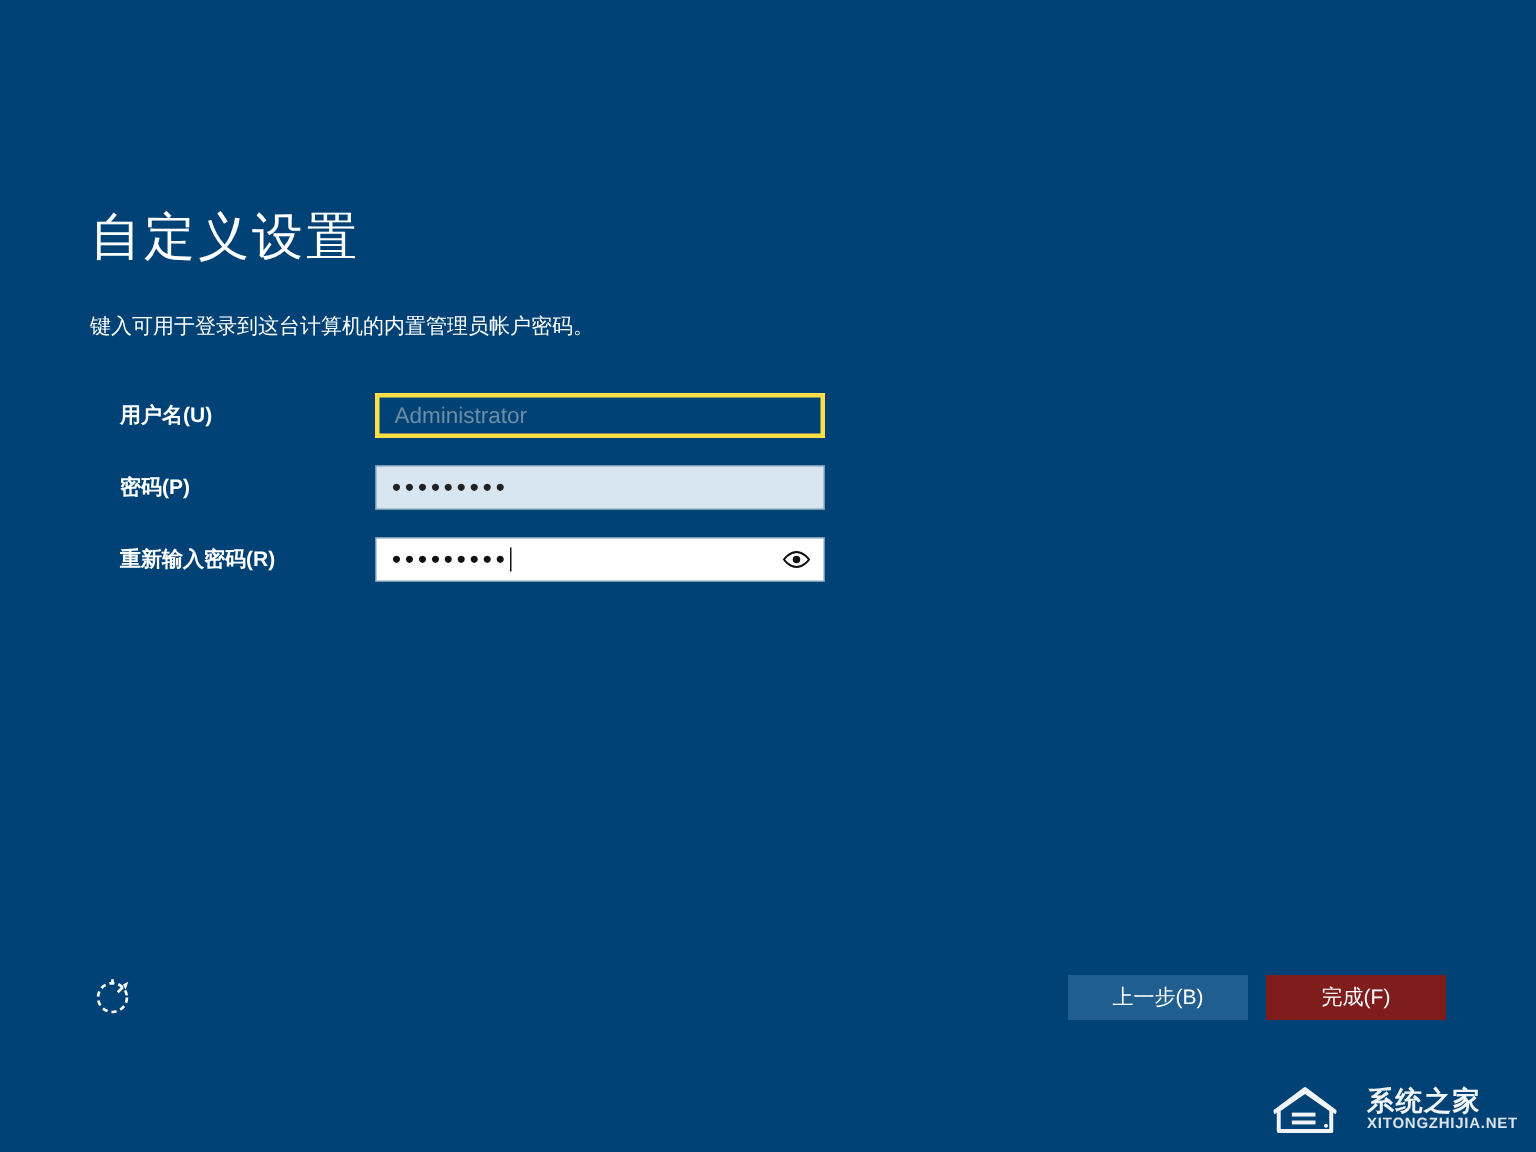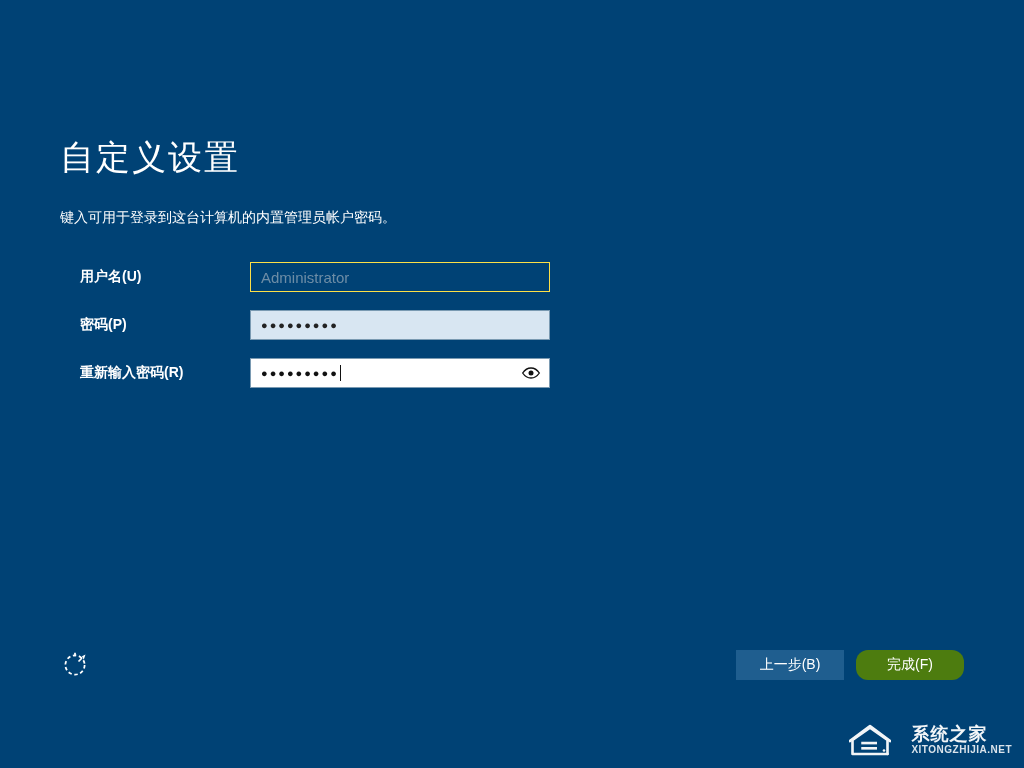--- a/index.html
+++ b/index.html
@@ -35,21 +35,21 @@
     margin-left: 20px;
   }
   .form-label {
     width: 170px;
     font-size: 14px;
     font-weight: 600;
   }
   .field {
     width: 300px;
     height: 30px;
-    border: 1px solid #fde047;
+    border: 3px solid #fde047;
     background: transparent;
     color: #8aa5bb;
     font-size: 15px;
     padding: 0 10px;
     display: flex;
     align-items: center;
     position: relative;
   }
   .field.readonly {
     background: transparent;
@@ -104,33 +104,33 @@
     display: flex;
     align-items: center;
     justify-content: center;
     cursor: pointer;
   }
   .buttons {
     display: flex;
     gap: 12px;
   }
   .btn {
-    width: 108px;
+    width: 120px;
     height: 30px;
     display: flex;
     align-items: center;
     justify-content: center;
     font-size: 14px;
     color: #fff;
     cursor: pointer;
     border: none;
     font-family: inherit;
   }
   .btn-secondary { background: #1f5e8f; }
-  .btn-primary { background: #4d7c0f; border-radius: 12px; }
+  .btn-primary { background: #7f1d1d; }
   .watermark {
     position: absolute;
     right: 12px;
     bottom: 10px;
     display: flex;
     align-items: center;
     gap: 20px;
     opacity: 0.95;
   }
   .wm-logo {

